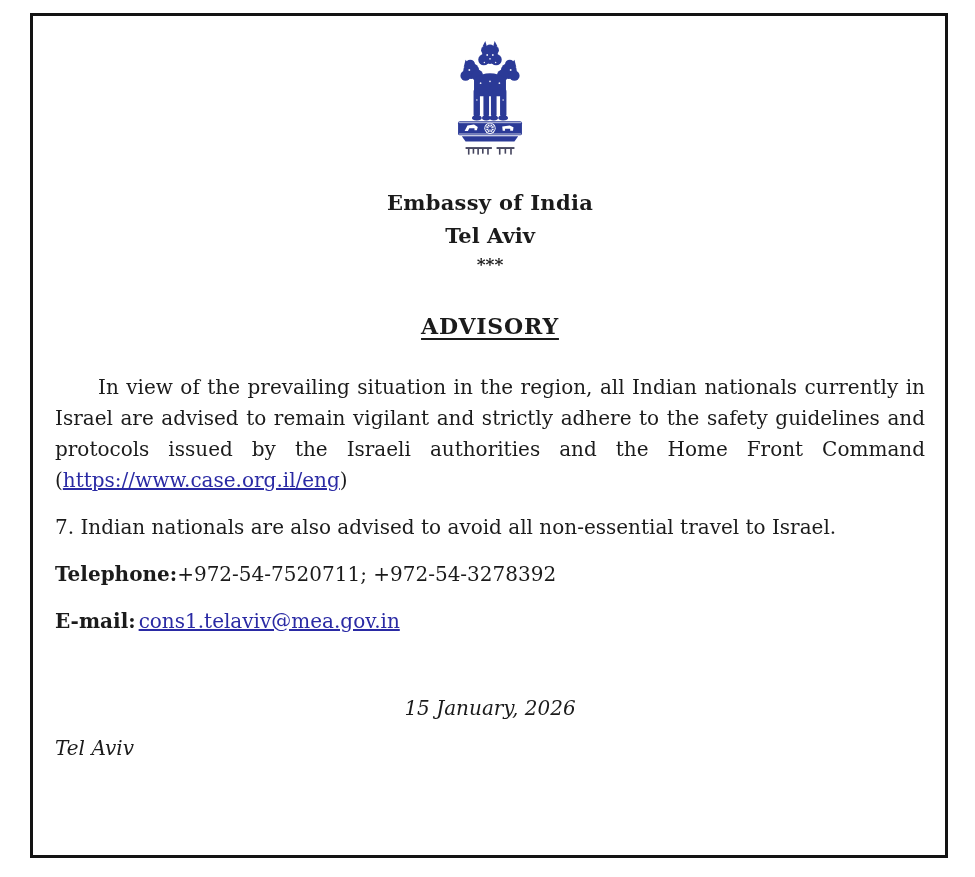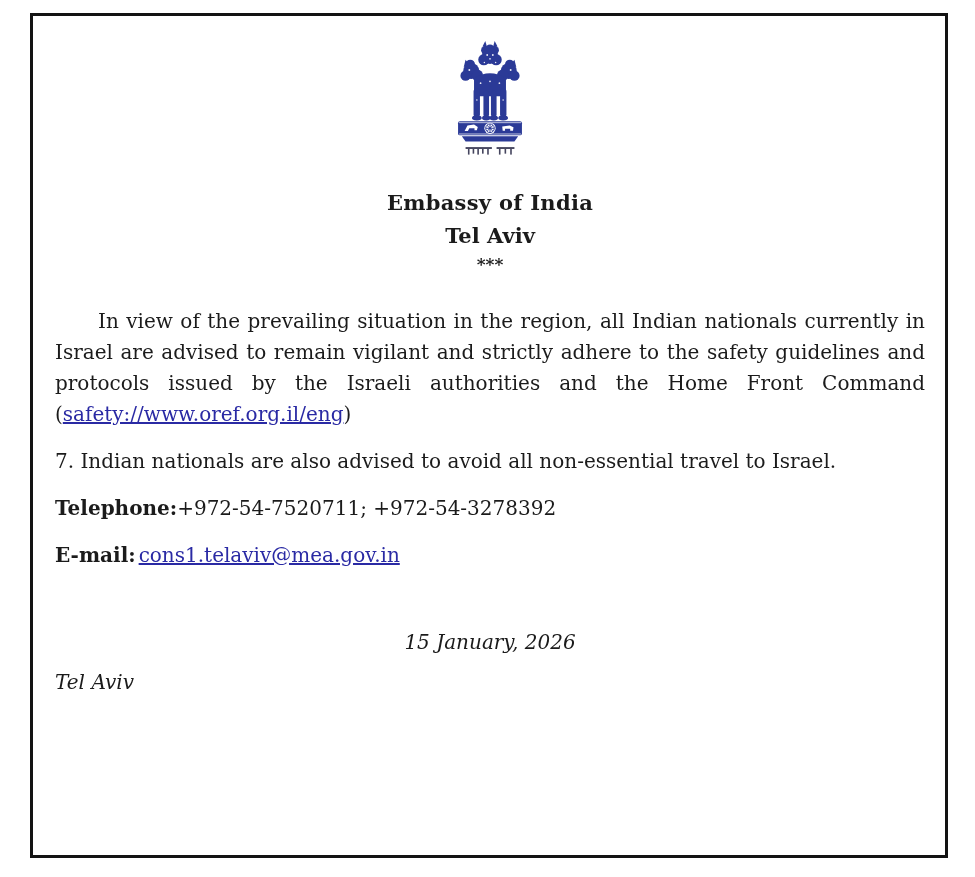--- a/index.html
+++ b/index.html
@@ -193,22 +193,23 @@
         <rect x="59.5" y="116" width="1.7" height="6"></rect>
         <rect x="65.5" y="116" width="1.7" height="5"></rect>
         <rect x="71.5" y="116" width="1.7" height="6"></rect>
       </g>
     </svg>
   </div>
 
   <p class="centered org-name">Embassy of India</p>
   <p class="centered org-city">Tel Aviv</p>
   <p class="centered stars">***</p>
-
-  <p class="body first-para"><span>In view of the prevailing situation in the region, all Indian nationals currently in Israel are advised to remain vigilant and strictly adhere to the safety guidelines and protocols issued by the Israeli authorities and the Home Front Command (</span><a class="link">safety://www.oref.org.il/eng</a><span>)</span></p>
+  <p class="centered title">ADVISORY</p>
+
+  <p class="body first-para"><span>In view of the prevailing situation in the region, all Indian nationals currently in Israel are advised to remain vigilant and strictly adhere to the safety guidelines and protocols issued by the Israeli authorities and the Home Front Command (</span><a class="link">https://www.case.org.il/eng</a><span>)</span></p>
 
   <p class="body">7. Indian nationals are also advised to avoid all non-essential travel to Israel.</p>
 
 
   <p class="body contact"><span class="label">Telephone:</span><span>+972-54-7520711; +972-54-3278392</span></p>
 
   <p class="body contact"><span class="label">E-mail:</span><a class="link email-gap">cons1.telaviv@mea.gov.in</a></p>
 
   <p class="date-line">15 January, 2026</p>
   <p class="place-line">Tel Aviv</p>

